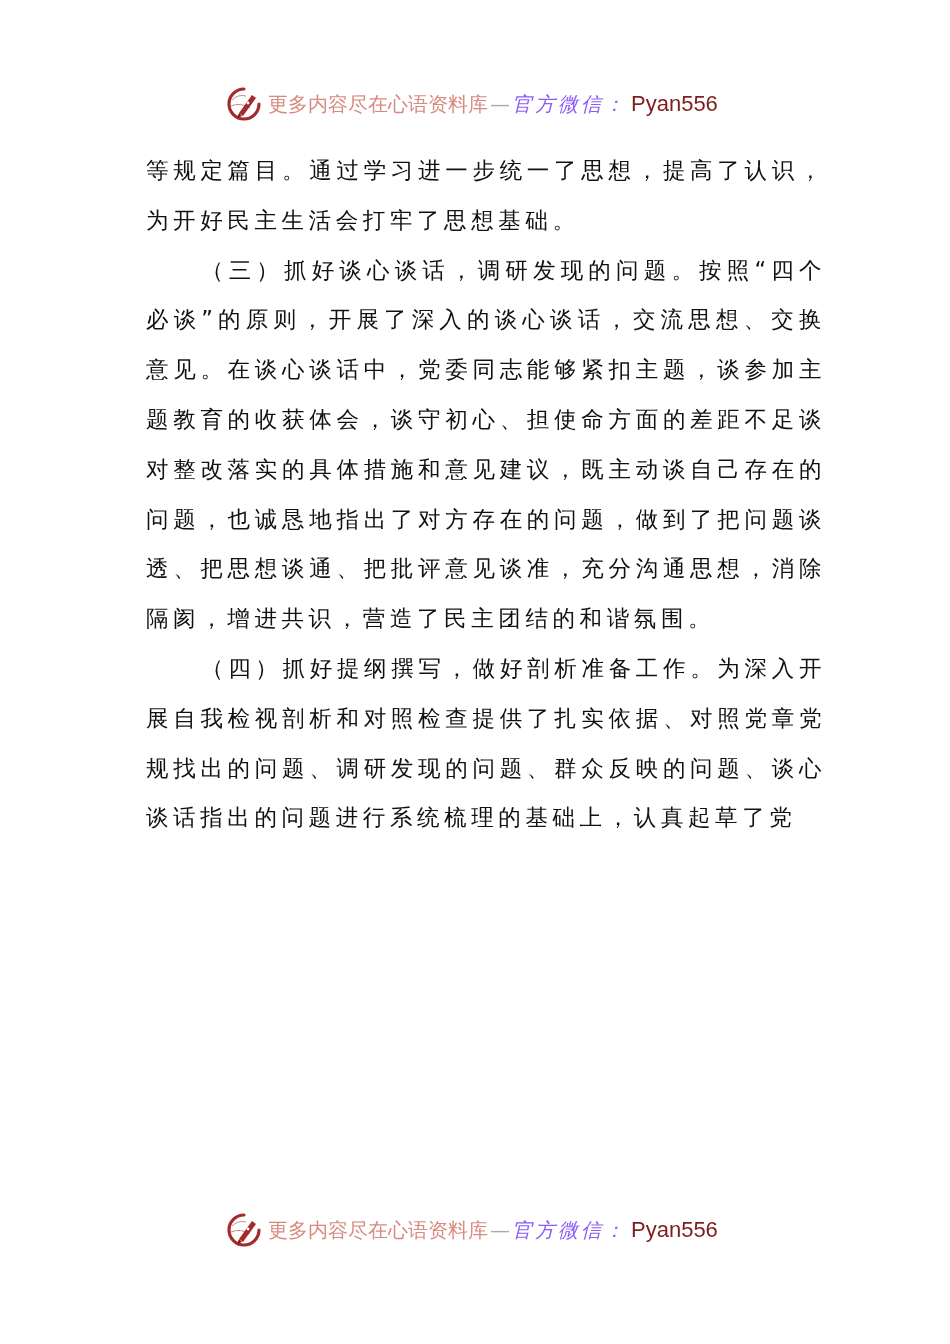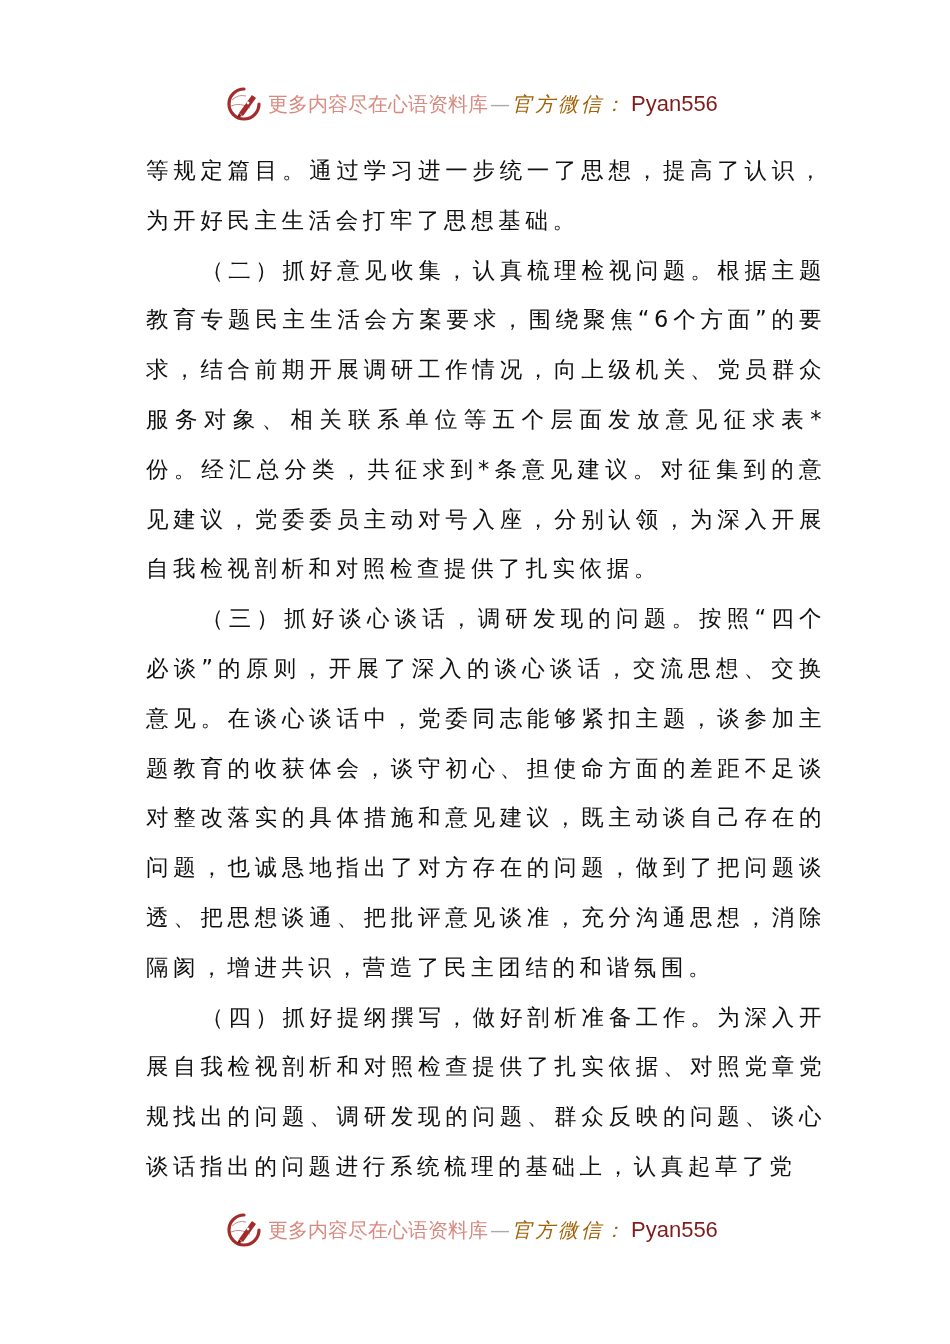--- a/index.html
+++ b/index.html
@@ -39,21 +39,21 @@
       letter-spacing: 0px;
     }
     .banner .dash {
       color: #aaaaaa;
       font-size: 20px;
       margin: 0 2px;
     }
     .banner .wechat-label {
       font-family: "DejaVu Serif", serif;
       font-size: 20px;
-      color: #a16207;
+      color: #8b5cf6;
       letter-spacing: 3px;
       font-style: italic;
     }
     .banner .wechat-id {
       font-family: "Liberation Sans", sans-serif;
       font-size: 22px;
       color: #7f1d1d;
       margin-left: 4px;
     }
     .content {
@@ -89,21 +89,20 @@
     </svg>
   </span>
   <span class="brand">更多内容尽在心语资料库</span>
   <span class="dash">—</span>
   <span class="wechat-label">官方微信：</span>
   <span class="wechat-id">Pyan556</span>
 </div>
 
 <div class="content">
   <p>等规定篇目。通过学习进一步统一了思想，提高了认识，为开好民主生活会打牢了思想基础。</p>
-  <p class="indent">（二）抓好意见收集，认真梳理检视问题。根据主题教育专题民主生活会方案要求，围绕聚焦“6个方面”的要求，结合前期开展调研工作情况，向上级机关、党员群众服务对象、相关联系单位等五个层面发放意见征求表*份。经汇总分类，共征求到*条意见建议。对征集到的意见建议，党委委员主动对号入座，分别认领，为深入开展自我检视剖析和对照检查提供了扎实依据。</p>
   <p class="indent">（三）抓好谈心谈话，调研发现的问题。按照“四个必谈”的原则，开展了深入的谈心谈话，交流思想、交换意见。在谈心谈话中，党委同志能够紧扣主题，谈参加主题教育的收获体会，谈守初心、担使命方面的差距不足谈对整改落实的具体措施和意见建议，既主动谈自己存在的问题，也诚恳地指出了对方存在的问题，做到了把问题谈透、把思想谈通、把批评意见谈准，充分沟通思想，消除隔阂，增进共识，营造了民主团结的和谐氛围。</p>
   <p class="indent">（四）抓好提纲撰写，做好剖析准备工作。为深入开展自我检视剖析和对照检查提供了扎实依据、对照党章党规找出的问题、调研发现的问题、群众反映的问题、谈心谈话指出的问题进行系统梳理的基础上，认真起草了党</p>
 </div>
 
 <div class="banner bottom">
   <span class="logo">
     <svg viewBox="0 0 36 36" width="36" height="36">
       <path d="M18 3 A15 15 0 1 0 33 18" fill="none" stroke="#a52a2a" stroke-width="3.2" stroke-linecap="round"></path>
       <path d="M6 14 Q12 8 20 10" fill="none" stroke="#c98a8a" stroke-width="1"></path>
       <path d="M5 20 Q14 16 24 22" fill="none" stroke="#c98a8a" stroke-width="1"></path>

